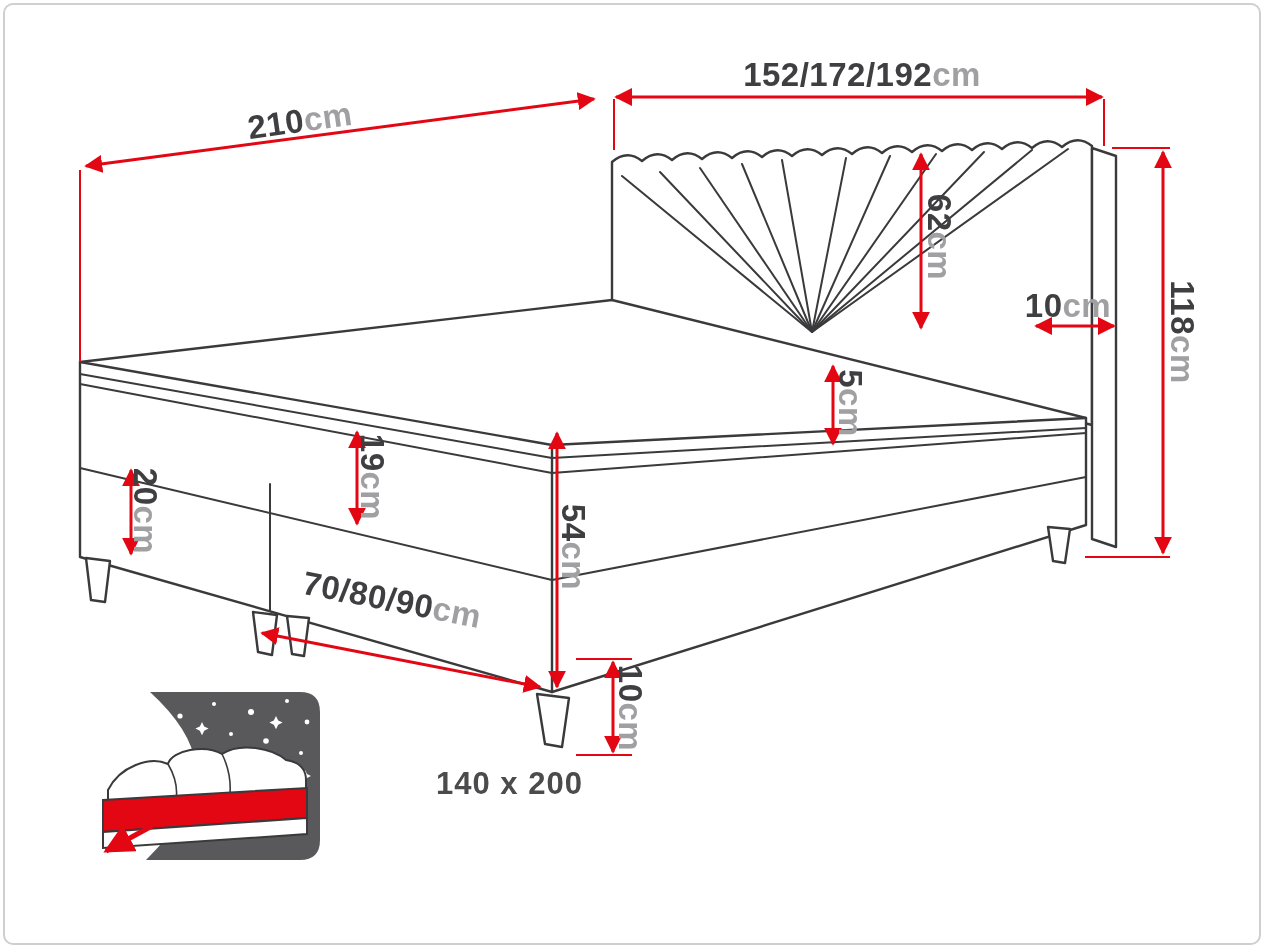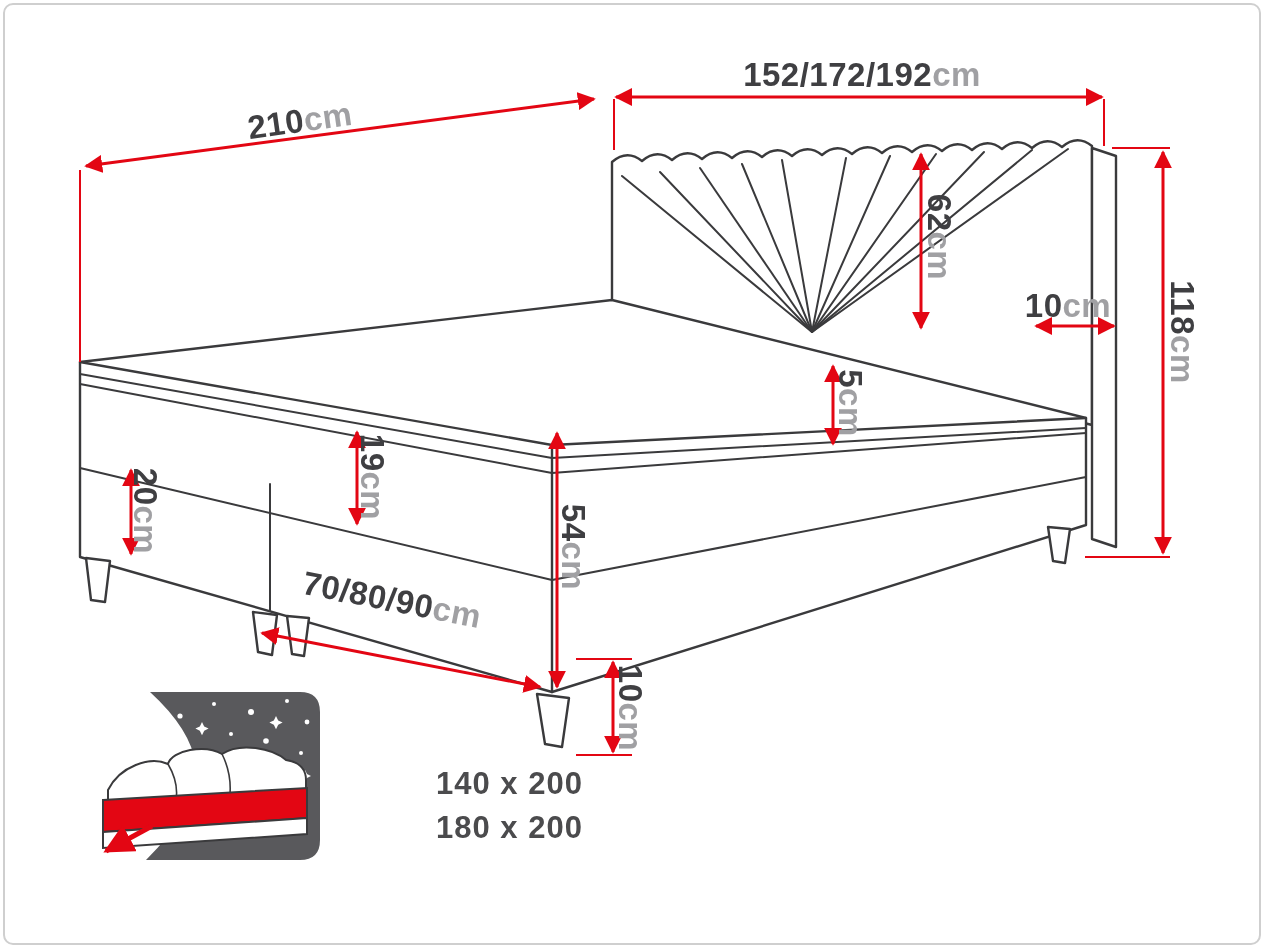--- a/index.html
+++ b/index.html
@@ -186,15 +186,14 @@
   </div>
   <div class="dim-label" style="left:392px;top:600px;--rot:11deg">
     <span class="val">70/80/90</span><span class="unit">cm</span>
   </div>
   <div class="dim-label" style="left:630px;top:708px;--rot:90deg">
     <span class="val">10</span><span class="unit">cm</span>
   </div>
 
   <div class="sizes">
     <div class="size-row">140 x 200</div>
-    <div class="size-row">180 x 200</div>
   </div>
 </div>
 
 </body></html>

